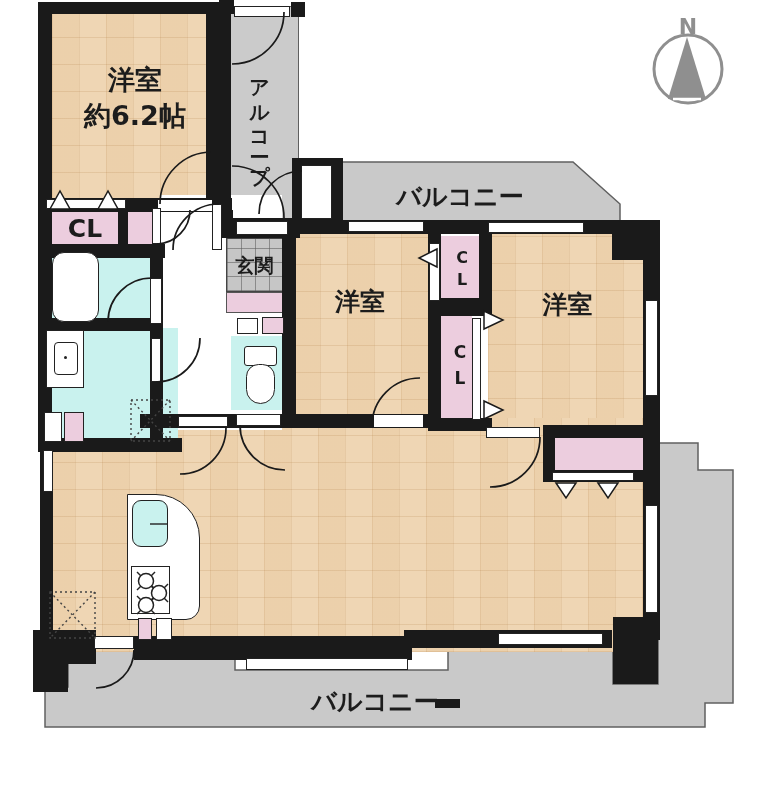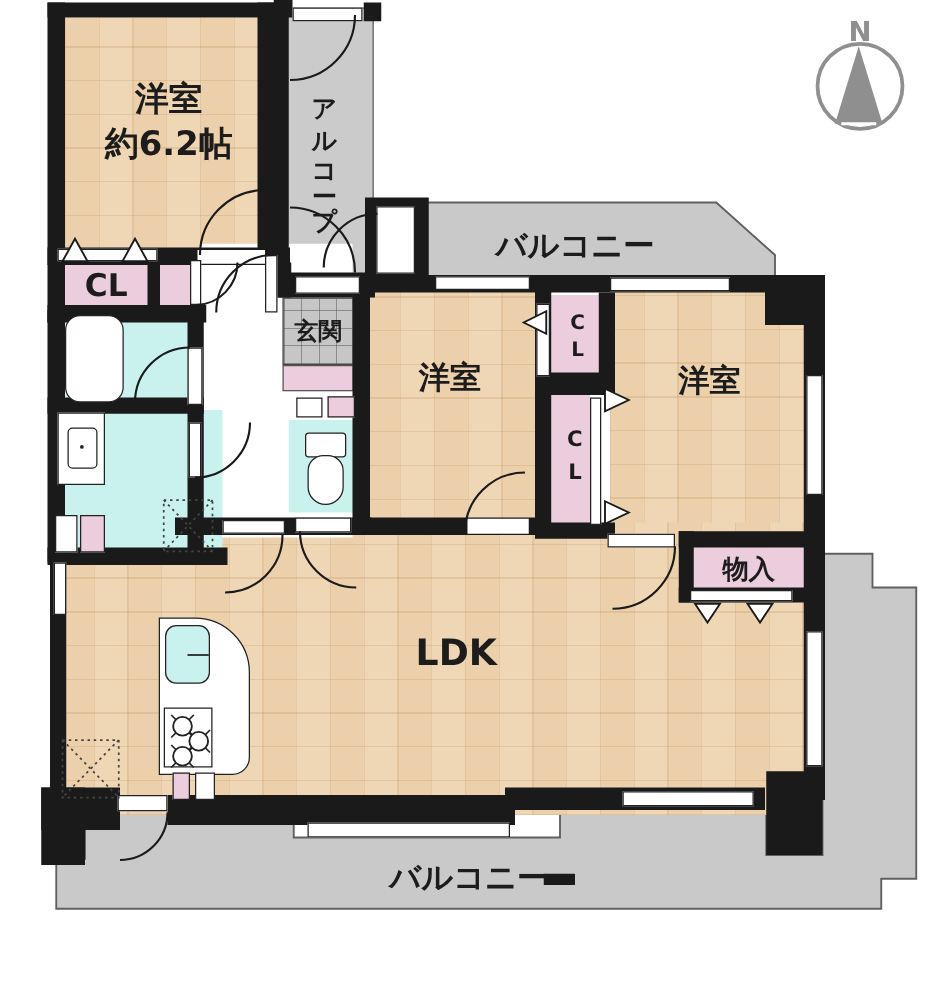--- a/index.html
+++ b/index.html
@@ -200,20 +200,18 @@
   <div class="lbl" style="left:55px;top:212px;width:60px;font-size:25px;">CL</div>
   <div class="lbl" style="left:226px;top:253px;width:57px;font-size:19px;">玄関</div>
   <div class="lbl" style="left:290px;top:285px;width:140px;font-size:25px;">
     <div>洋室</div>
   </div>
   <div class="lbl vtext" style="left:451px;top:243px;height:54px;font-size:16px;letter-spacing:3px;">CL</div>
   <div class="lbl vtext" style="left:448px;top:332px;height:72px;font-size:17px;letter-spacing:6px;">CL</div>
   <div class="lbl" style="left:495px;top:288px;width:145px;font-size:25px;">
     <div>洋室</div>
   </div>
-  <div class="lbl" style="left:553px;top:441px;width:92px;font-size:21px;">物入</div>
   <div class="lbl" style="left:280px;top:500px;width:170px;font-size:29px;line-height:1.55;">
-    <div>LDK</div>
   </div>
   <div class="lbl" style="left:265px;top:685px;width:220px;font-size:25px;">バルコニー</div>
   <div class="lbl" style="left:676px;top:12px;width:24px;font-size:22px;color:#8f8f8f;">N</div>
 
 </div>
 
 </body></html>

